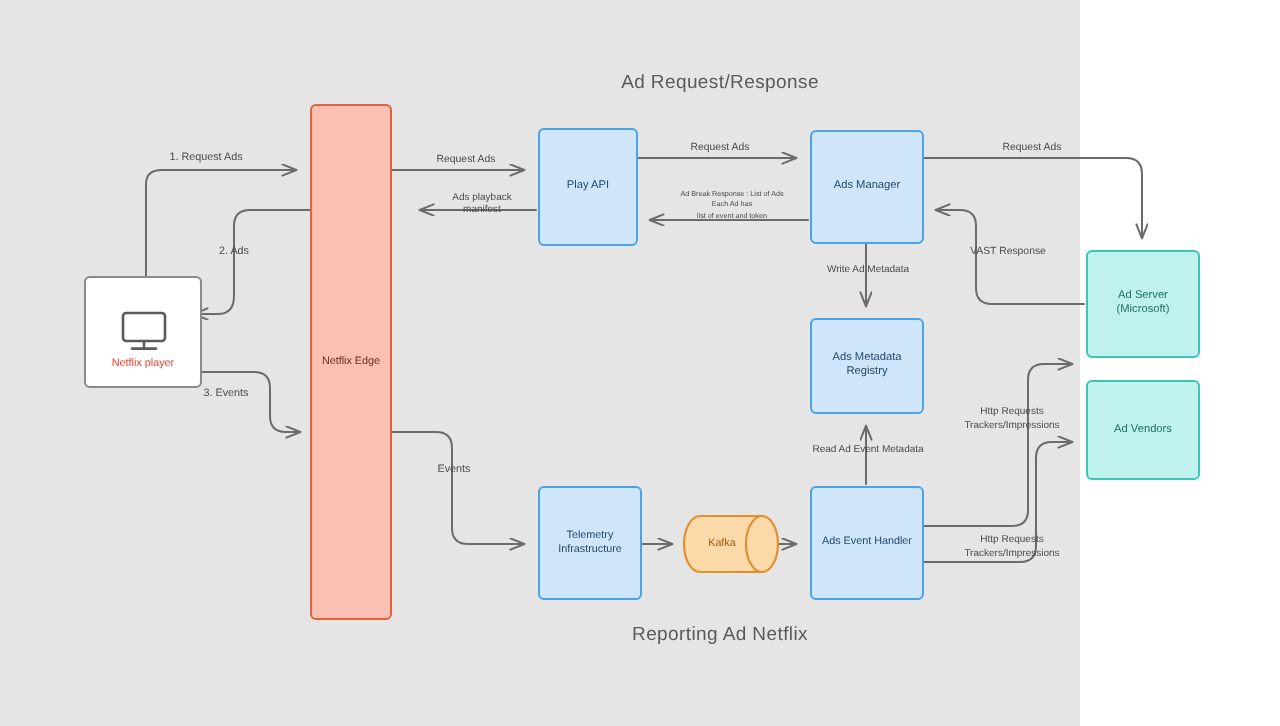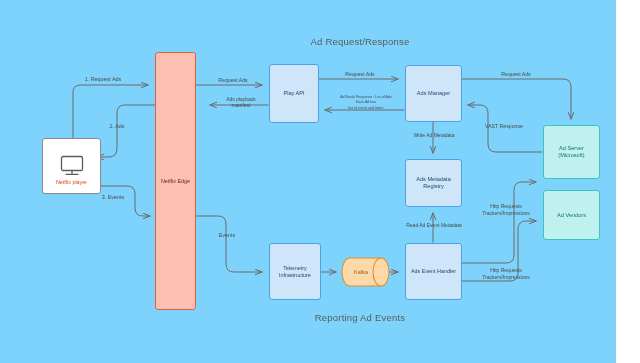--- a/index.html
+++ b/index.html
@@ -1,18 +1,18 @@
 <!DOCTYPE html>
 <html><head>
 <meta charset="utf-8">
 <style>
   html,body{margin:0;padding:0;background:#ffffff;}
   body{width:640px;height:363px;overflow:hidden;
        font-family:"Liberation Sans","DejaVu Sans",sans-serif;}
-  #stage{position:relative;width:616px;height:363px;background:#7dd3fc;}
+  #stage{position:relative;width:540px;height:363px;background:#e5e5e5;}
   svg#wires{position:absolute;left:0;top:0;width:640px;height:363px;}
 
   .node{position:absolute;box-sizing:border-box;display:flex;
         align-items:center;justify-content:center;text-align:center;
         border-radius:3px;line-height:1.25;}
   .blue{background:#cfe6fa;border:1px solid #4aa3e8;color:#23496b;}
   .teal{background:#bff2ee;border:1px solid #3bc4ba;color:#1d6f68;}
   .edge{background:#fbbfb4;border:1.4px solid #e0613c;color:#6b2b1c;}
   .plain{background:#ffffff;border:1px solid #8a8a8a;}
 
@@ -71,21 +71,21 @@
 
       <path d="M389,272 L398,272" marker-end="url(#ah)"></path>
 
       <path d="M462,263 L506,263 Q514,263 514,255 L514,190 Q514,182 522,182 L536,182" marker-end="url(#ah)"></path>
 
       <path d="M462,281 L510,281 Q518,281 518,273 L518,229 Q518,221 526,221 L536,221" marker-end="url(#ah)"></path>
     </g>
   </svg>
 
   <div class="title" style="left:260px;top:36px;width:200px;">Ad Request/Response</div>
-  <div class="title" style="left:260px;top:312px;width:200px;">Reporting Ad Events</div>
+  <div class="title" style="left:260px;top:312px;width:200px;">Reporting Ad Netflix</div>
 
   <div class="node plain" style="left:42px;top:138px;width:59px;height:56px;">
     <span class="tv">
       <svg width="26" height="22" viewBox="0 0 26 22">
         <rect x="2.5" y="1.5" width="21" height="14" rx="1.6" fill="none" stroke="#5b5b5b" stroke-width="1.3"></rect>
         <line x1="13" y1="15.5" x2="13" y2="19" stroke="#5b5b5b" stroke-width="1.3"></line>
         <line x1="7" y1="19.3" x2="19" y2="19.3" stroke="#5b5b5b" stroke-width="1.3" stroke-linecap="round"></line>
       </svg>
     </span>
     <span class="player-txt" style="top:40px;">Netflix player</span>

